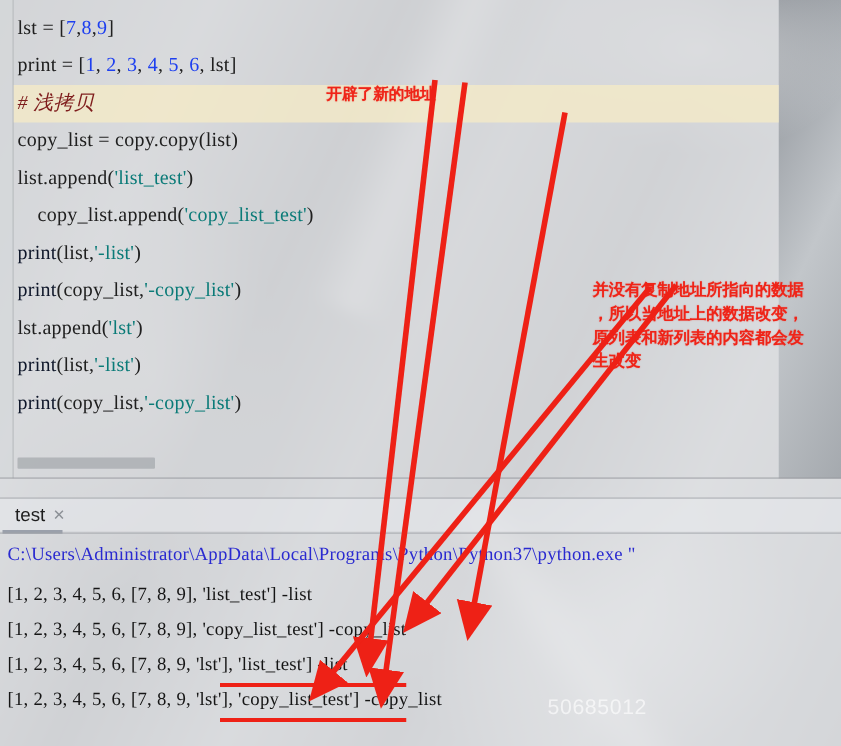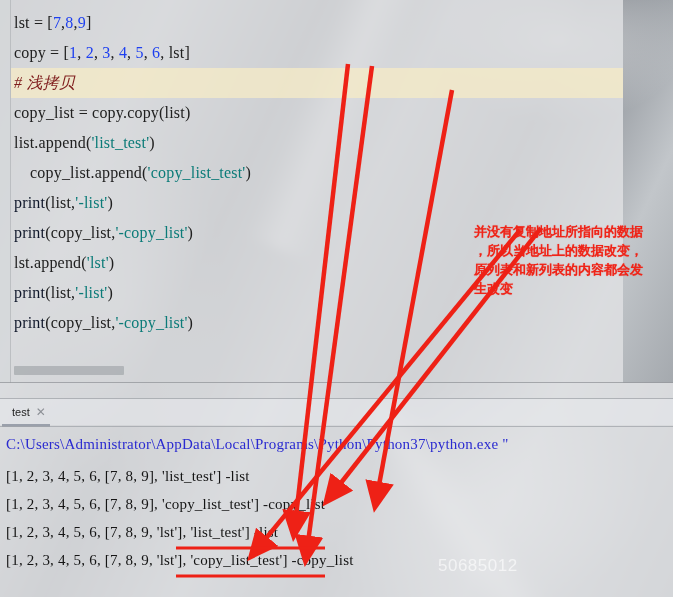--- a/index.html
+++ b/index.html
@@ -104,21 +104,21 @@
     position: absolute;
     left: 6px; top: 17px;
     height: 24px;
     display: flex;
     align-items: center;
     gap: 6px;
     padding: 0 6px;
   }
   .tab-label {
     font-family: "Liberation Sans", sans-serif;
-    font-size: 11px;
+    font-size: 15px;
     color: #1d1d1d;
   }
   .tab-close {
     font-family: "Liberation Sans", sans-serif;
     font-size: 12px;
     color: #8c9096;
     line-height: 1;
   }
   .tab-underline {
     position: absolute;
@@ -181,21 +181,21 @@
 <div id="screen">
 
   <div class="bg-photo"></div>
   <div class="bg-streak" style="left:300px; top:-40px; width:70px; height:300px; transform:rotate(22deg);"></div>
   <div class="bg-streak" style="left:420px; top:380px; width:60px; height:260px; transform:rotate(-35deg);"></div>
 
   <div class="editor">
     <div class="editor-gutter"></div>
     <div id="code-lines">
         <div class="code-line" style="top: 8px;"><span>lst = [</span><span class="tok-num">7</span><span>,</span><span class="tok-num">8</span><span>,</span><span class="tok-num">9</span><span>]</span></div>
-        <div class="code-line" style="top: 38px;"><span>copy = [</span><span class="tok-num">1</span><span>, </span><span class="tok-num">2</span><span>, </span><span class="tok-num">3</span><span>, </span><span class="tok-num">4</span><span>, </span><span class="tok-num">5</span><span>, </span><span class="tok-num">6</span><span>, lst]</span></div>
+        <div class="code-line" style="top: 38px;"><span>print = [</span><span class="tok-num">1</span><span>, </span><span class="tok-num">2</span><span>, </span><span class="tok-num">3</span><span>, </span><span class="tok-num">4</span><span>, </span><span class="tok-num">5</span><span>, </span><span class="tok-num">6</span><span>, lst]</span></div>
         <div class="hl-line" style="top: 68px;"></div>
         <div class="code-line" style="top: 68px;"><span class="tok-comment"># 浅拷贝</span></div>
         <div class="code-line" style="top: 98px;"><span>copy_list = copy.copy(list)</span></div>
         <div class="code-line" style="top: 128px;"><span>list.append(</span><span class="tok-str">'list_test'</span><span>)</span></div>
         <div class="code-line" style="top: 158px; margin-left: 16px;"><span>copy_list.append(</span><span class="tok-str">'copy_list_test'</span><span>)</span></div>
         <div class="code-line" style="top: 188px;"><span class="tok-kw">print</span><span>(list,</span><span class="tok-str">'-list'</span><span>)</span></div>
         <div class="code-line" style="top: 218px;"><span class="tok-kw">print</span><span>(copy_list,</span><span class="tok-str">'-copy_list'</span><span>)</span></div>
         <div class="code-line" style="top: 248px;"><span>lst.append(</span><span class="tok-str">'lst'</span><span>)</span></div>
         <div class="code-line" style="top: 278px;"><span class="tok-kw">print</span><span>(list,</span><span class="tok-str">'-list'</span><span>)</span></div>
         <div class="code-line" style="top: 308px;"><span class="tok-kw">print</span><span>(copy_list,</span><span class="tok-str">'-copy_list'</span><span>)</span></div>
@@ -217,20 +217,21 @@
 
     <div class="out-line out-path" style="top:47px;">C:\Users\Administrator\AppData\Local\Programs\Python\Python37\python.exe "</div>
     <div id="console-output">
         <div class="out-line" style="top: 79px;">[1, 2, 3, 4, 5, 6, [7, 8, 9], 'list_test'] -list</div>
         <div class="out-line" style="top: 107px;">[1, 2, 3, 4, 5, 6, [7, 8, 9], 'copy_list_test'] -copy_list</div>
         <div class="out-line" style="top: 135px;">[1, 2, 3, 4, 5, 6, [7, 8, 9, 'lst'], 'list_test'] -list</div>
         <div class="out-line" style="top: 163px;">[1, 2, 3, 4, 5, 6, [7, 8, 9, 'lst'], 'copy_list_test'] -copy_list</div>
       </div>
   </div>
 
+  <div class="ann ann-small" style="left:261px; top:66px;">开辟了新的地址</div>
   <div class="ann" style="left:474px; top:222px;">并没有复制地址所指向的数据
 ，所以当地址上的数据改变，
 原列表和新列表的内容都会发
 生改变</div>
 
   <svg class="overlay" viewBox="0 0 673 597">
     <defs>
       <marker id="arw" markerWidth="7" markerHeight="7" refX="3.2" refY="3.2" orient="auto">
         <path d="M0,0 L7,3.2 L0,6.4 Z" fill="#ee2116"></path>
       </marker>

